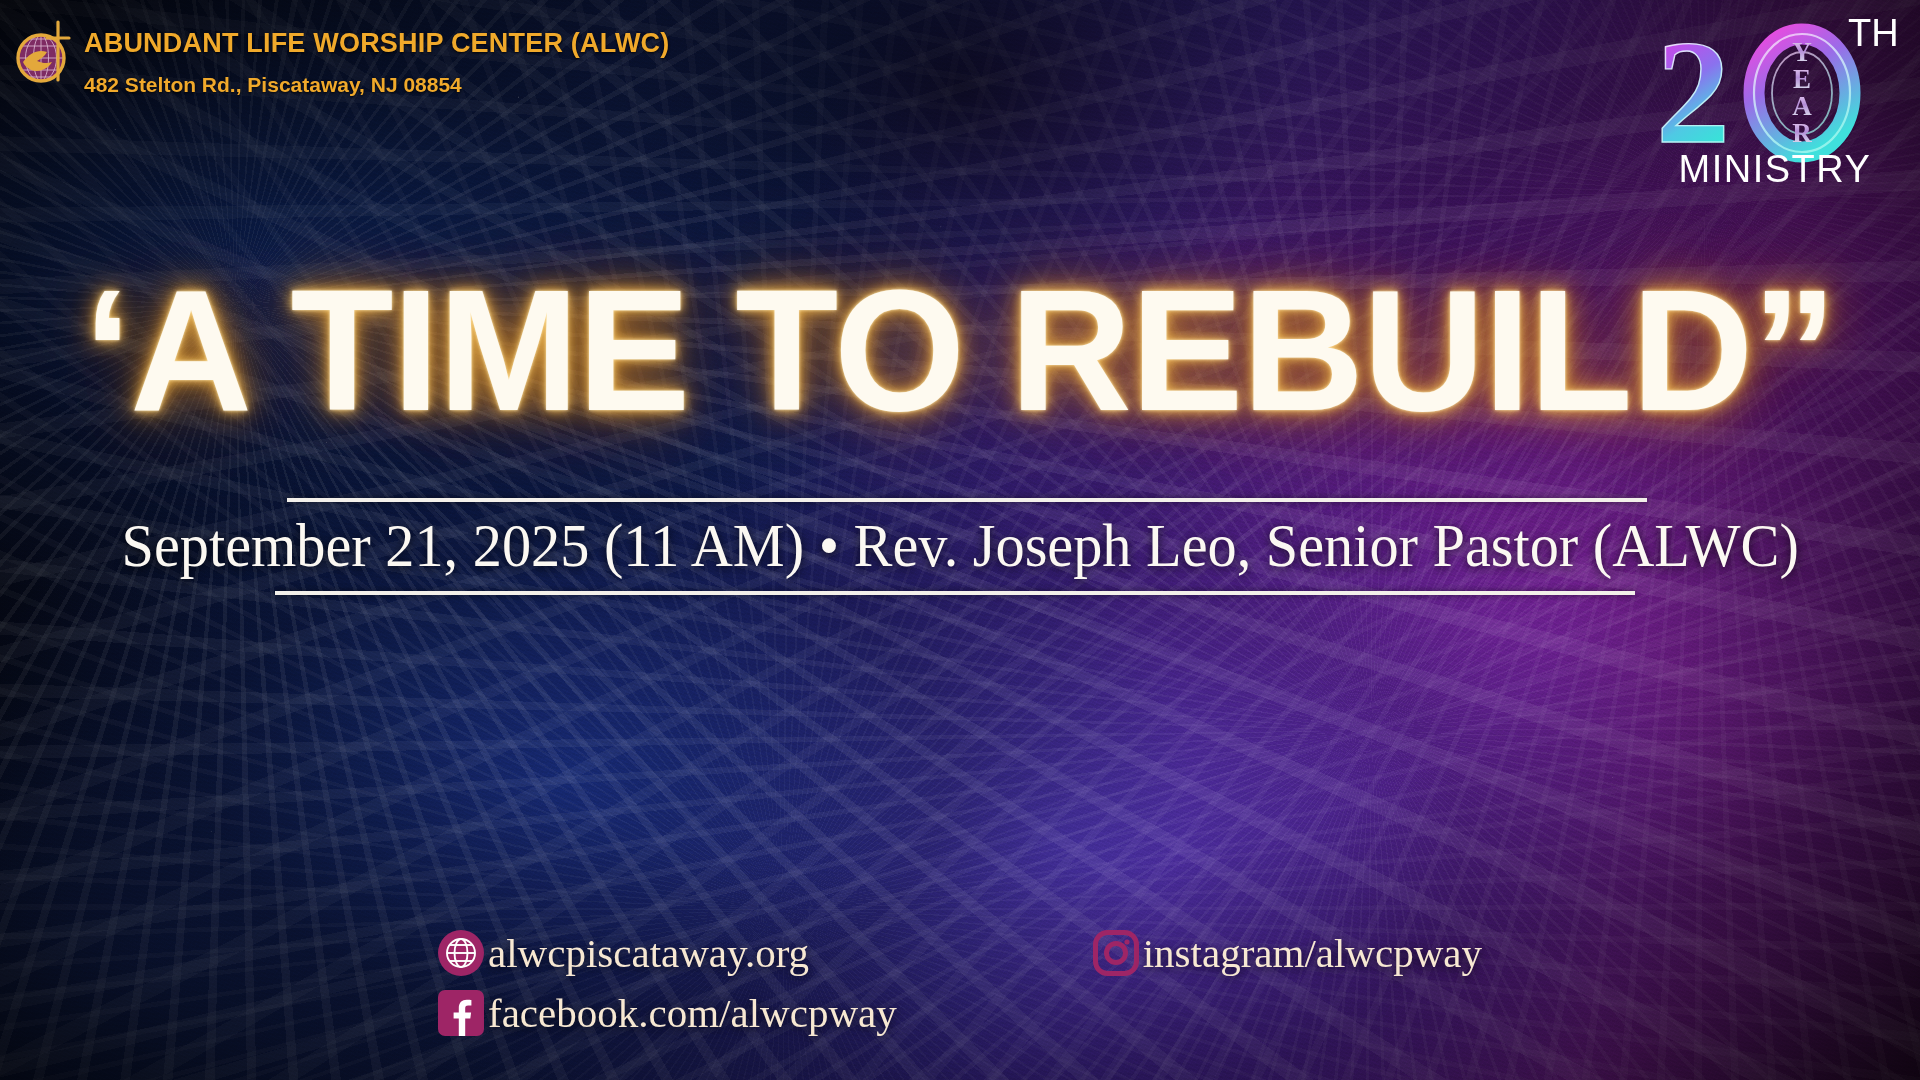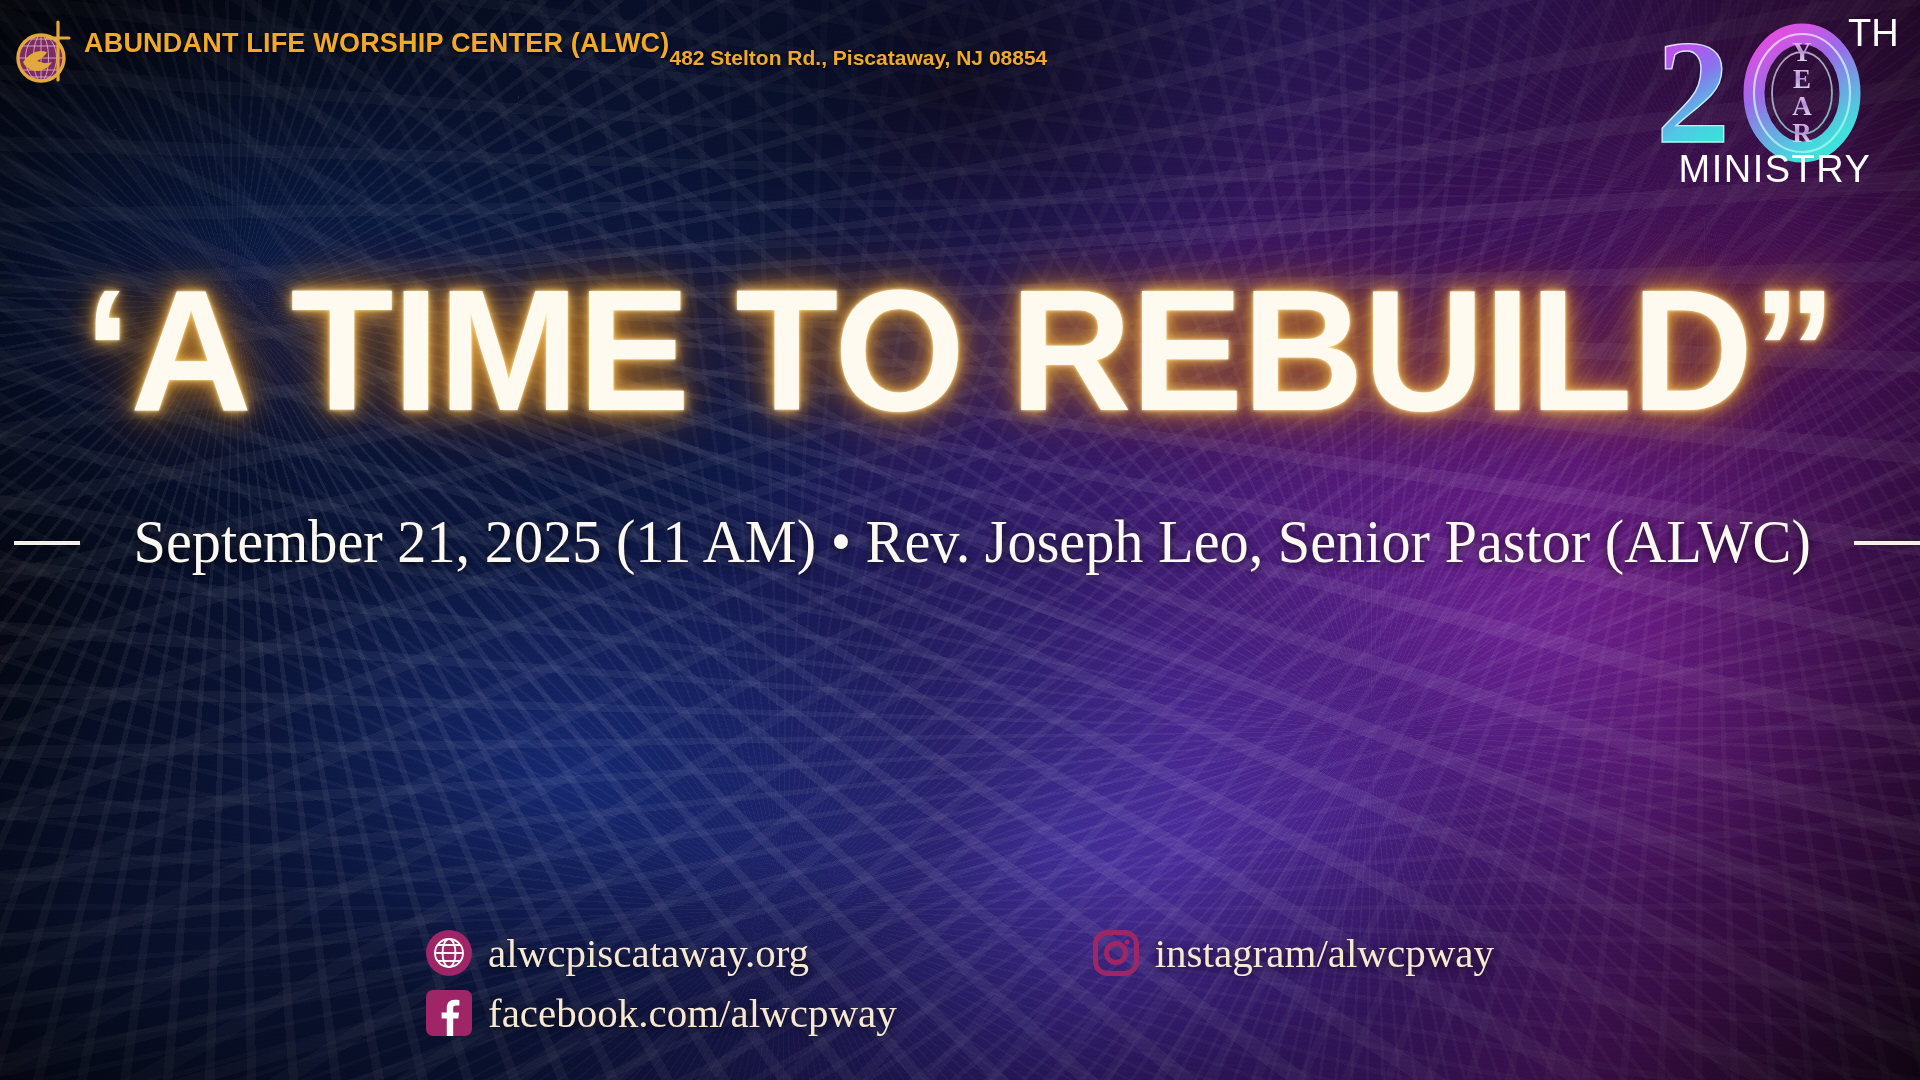--- a/index.html
+++ b/index.html
@@ -97,21 +97,21 @@
     z-index: 20;
   }
   .church-logo {
     width: 62px;
     height: 72px;
     flex: 0 0 auto;
     margin-top: 2px;
   }
   .header-text {
     display: flex;
-    flex-direction: row;
+    flex-direction: column;
     justify-content: flex-start;
     padding-top: 14px;
   }
   .church-name {
     font-family: "Liberation Sans", sans-serif;
     font-weight: 700;
     font-size: 27px;
     letter-spacing: 0.2px;
     color: #F0A92B;
     line-height: 1.0;
@@ -167,21 +167,21 @@
   }
 
   
   .subtitle-block {
     position: absolute;
     left: 0;
     right: 0;
     top: 498px;
     z-index: 15;
     display: flex;
-    flex-direction: row;
+    flex-direction: column;
     align-items: center;
   }
   .rule {
     height: 4px;
     background: #F3F0EA;
     box-shadow: 0 0 6px rgba(0,0,0,0.55);
   }
   .rule-top {
     width: 1360px;
     margin-left: 14px;
@@ -214,21 +214,21 @@
     align-items: flex-start;
   }
   .contact-col {
     display: flex;
     flex-direction: column;
     gap: 14px;
   }
   .contact-row {
     display: flex;
     align-items: center;
-    gap: 16px;
+    gap: 4px;
   }
   .contact-icon {
     width: 46px;
     height: 46px;
     flex: 0 0 auto;
     display: flex;
     align-items: center;
     justify-content: center;
   }
   .contact-label {

